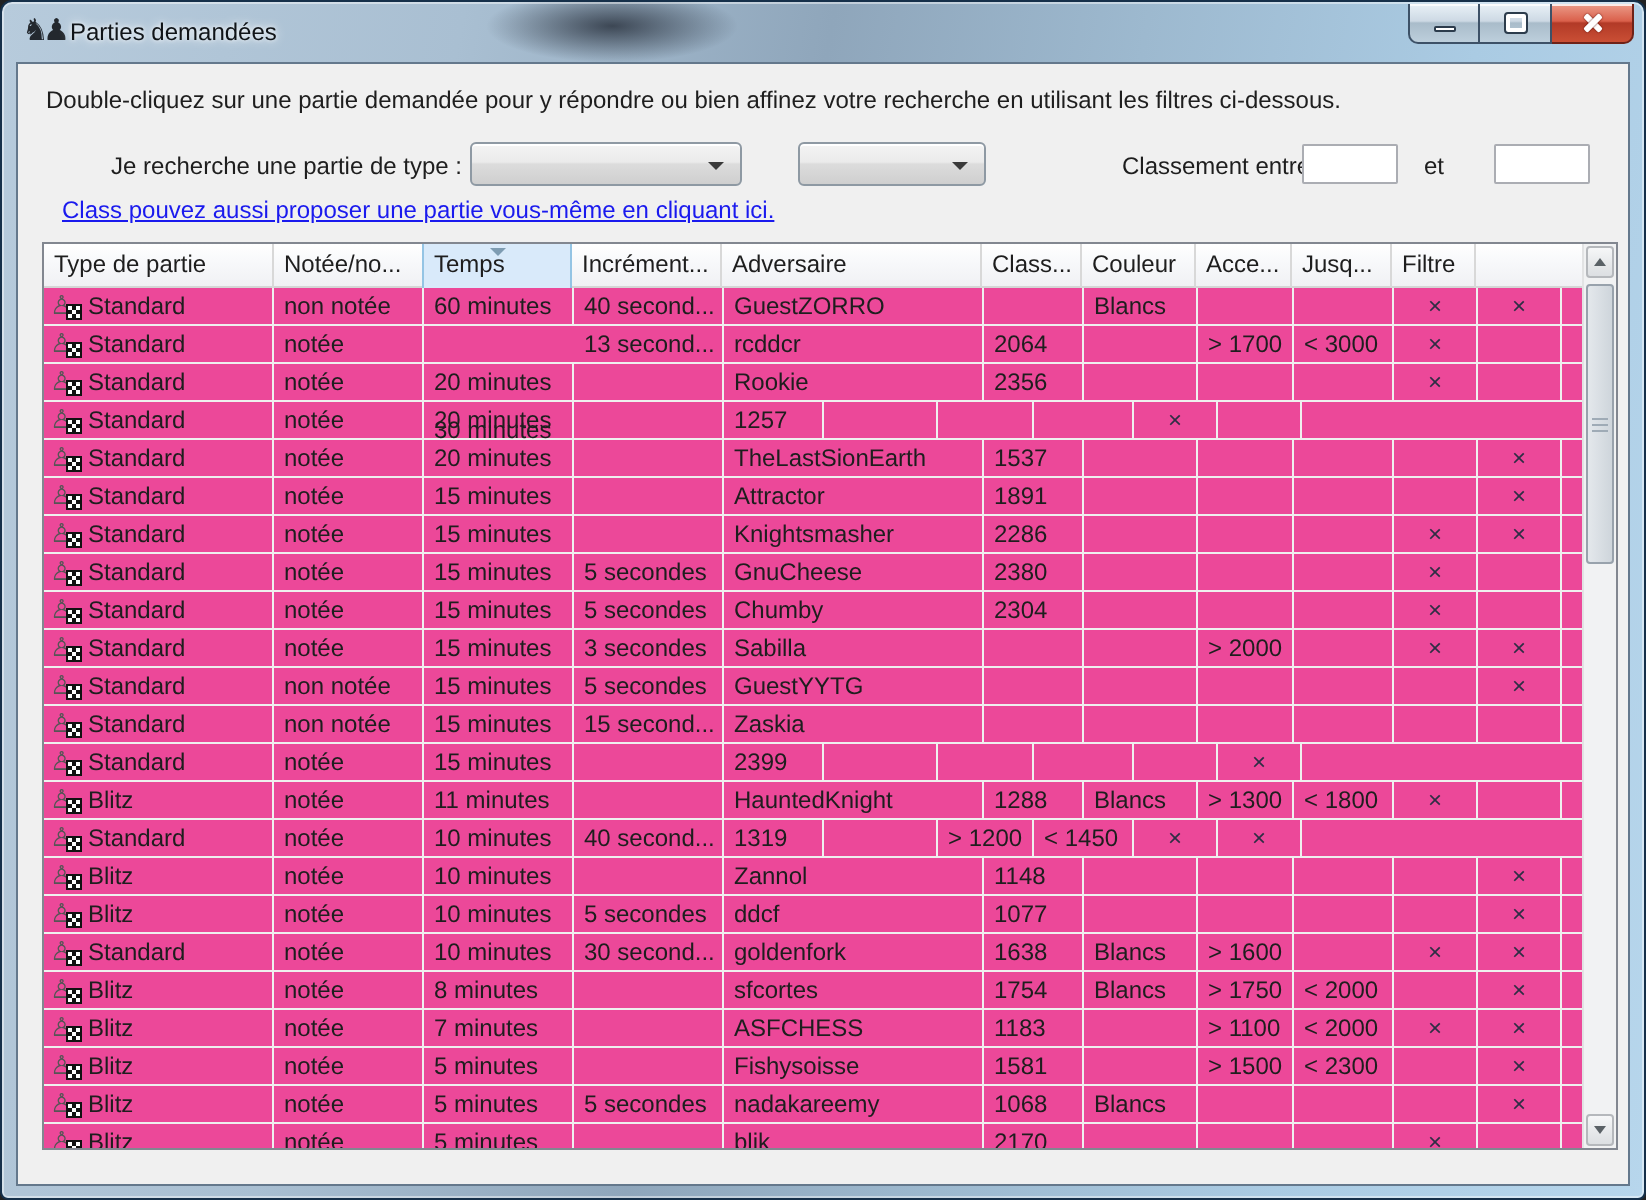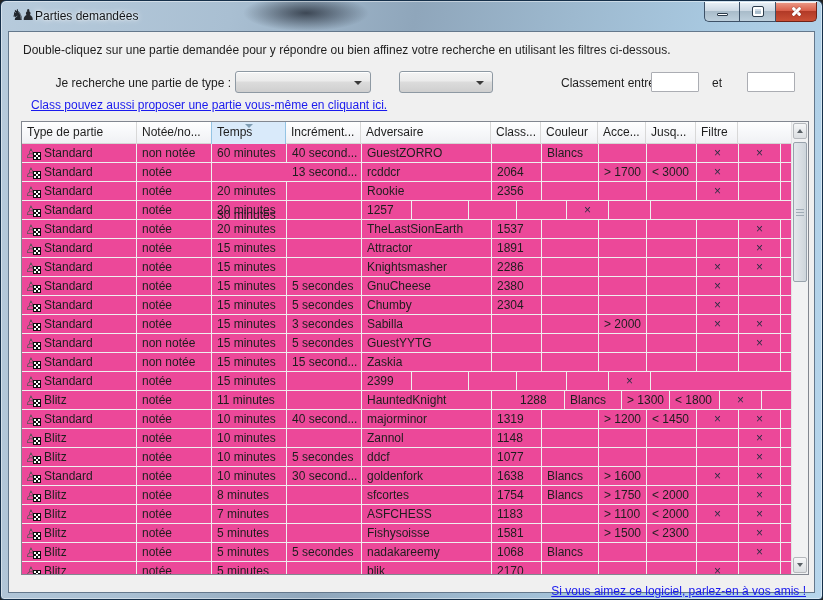--- a/index.html
+++ b/index.html
@@ -383,38 +383,37 @@
             <div class="lv-cell c0" style="width: 115px;">
               <span class="pawn-ico">
                 <span class="checker"></span>
               </span>
               <span>Blitz</span>
             </div>
             <div class="lv-cell c1" style="width: 75px;">notée</div>
             <div class="lv-cell c2" style="width: 75px;">11 minutes</div>
             <div class="lv-cell c3" style="width: 75px;"></div>
             <div class="lv-cell c4" style="width: 130px;">HauntedKnight</div>
-            <div class="lv-cell c5" style="width: 50px; margin-left: 23px;">1288</div>
+            <div class="lv-cell c5" style="width: 50px;">1288</div>
             <div class="lv-cell c6" style="width: 57px;">Blancs</div>
             <div class="lv-cell c7" style="width: 48px;">&gt; 1300</div>
             <div class="lv-cell c8" style="width: 50px;">&lt; 1800</div>
             <div class="lv-cell c9 center" style="width: 42px;">×</div>
             <div class="lv-cell c10 center" style="width: 42px;"></div>
           </div>
           <div class="lv-row">
             <div class="lv-cell c0" style="width: 115px;">
               <span class="pawn-ico">
                 <span class="checker"></span>
               </span>
               <span>Standard</span>
             </div>
             <div class="lv-cell c1" style="width: 75px;">notée</div>
             <div class="lv-cell c2" style="width: 75px;">10 minutes</div>
             <div class="lv-cell c3" style="width: 75px;">40 second...</div>
-            <div class="lv-cell c4" style="width: 130px;">majorminor</div>
             <div class="lv-cell c5" style="width: 50px;">1319</div>
             <div class="lv-cell c6" style="width: 57px;"></div>
             <div class="lv-cell c7" style="width: 48px;">&gt; 1200</div>
             <div class="lv-cell c8" style="width: 50px;">&lt; 1450</div>
             <div class="lv-cell c9 center" style="width: 42px;">×</div>
             <div class="lv-cell c10 center" style="width: 42px;">×</div>
           </div>
           <div class="lv-row">
             <div class="lv-cell c0" style="width: 115px;">
               <span class="pawn-ico">
@@ -566,15 +565,14 @@
           </div>
         <div class="sb-thumb">
             <span class="grip"></span>
           </div>
         <div class="sb-btn down">
             <span class="arr down"></span>
           </div>
       </div>
     </div>
 
-    <a href="#" class="link footer">Si vous aimez ce logiciel, parlez-en à vos amis !</a>
   </div>
 </div>
 
 </body></html>

